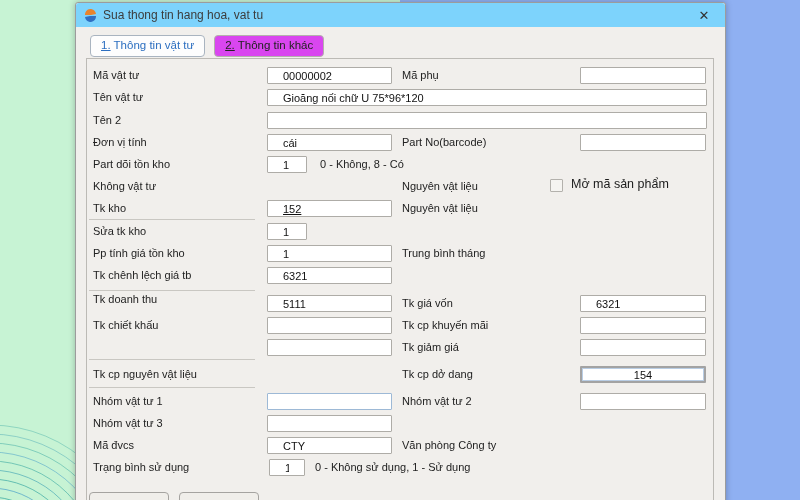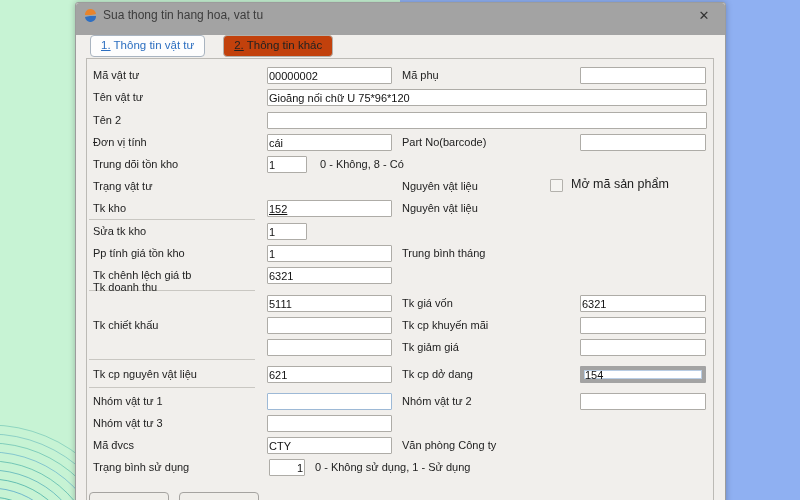--- a/index.html
+++ b/index.html
@@ -9,48 +9,48 @@
     background:linear-gradient(90deg,#c7f3d4 0,#c7f3d4 50%,#8fb0f2 50%,#8fb0f2 100%);
     position:relative;
   }
   .bg-decor { position:absolute; left:-30px; bottom:-40px; pointer-events:none; }
 
   .dialog {
     position:absolute; left:75px; top:2px; width:651px; height:520px;
     background:#f1efec; border:1px solid #9c9c9c; border-radius:3px 3px 0 0;
     box-shadow:0 0 6px rgba(0,0,0,.25);
   }
-  .titlebar { position:absolute; left:0; top:0; width:100%; height:32px;
-    background:#a3a3a3; border-radius:3px 3px 0 0; }
+  .titlebar { position:absolute; left:0; top:0; width:100%; height:24px;
+    background:#7dd3fc; border-radius:3px 3px 0 0; }
   .app-icon { position:absolute; left:8px; top:6px; width:13px; height:13px; }
   .title-text { position:absolute; left:27px; top:5px; font-size:12px; color:#3c3c3c; white-space:nowrap; }
   .close-btn { position:absolute; right:12px; top:4px; font-size:13px; color:#333;
     width:18px; height:18px; text-align:center; line-height:18px; cursor:default; }
 
-  .tabs { position:absolute; left:14px; top:32px; display:flex; gap:18px; }
+  .tabs { position:absolute; left:14px; top:32px; display:flex; gap:9px; }
   .tab { height:22px; padding:3px 10px 0 10px; font-size:11.5px; border:1px solid #b3b1ac;
-    border-radius:4px; background:#c2410c; color:#222; white-space:nowrap; }
+    border-radius:4px; background:#d946ef; color:#222; white-space:nowrap; }
   .tab.active { background:#fdfdfd; color:#2d6fc0; border-color:#a9b4c0; }
   .tabnum { text-decoration:underline; }
 
   .panel { position:absolute; left:10px; top:55px; width:628px; height:484px;
     border:1px solid #bcbab5; background:#f1efec; }
 
   .lbl  { position:absolute; left:6px;   font-size:11px; color:#222; white-space:nowrap; line-height:17px; }
   .lbl2 { position:absolute; left:315px; font-size:11px; color:#222; white-space:nowrap; line-height:17px; }
   .hint { position:absolute; left:233px; font-size:11px; color:#222; white-space:nowrap; line-height:17px; }
   .hint2{ position:absolute; left:315px; font-size:11px; color:#222; white-space:nowrap; line-height:17px; }
   .inp  { position:absolute; height:17px; border:1px solid #aeaca7; background:#fff;
     font-family:"Liberation Sans","DejaVu Sans",sans-serif; font-size:11px; color:#111;
-    padding:0 1px; border-radius:1px; }
+    padding:0 15px; border-radius:1px; }
   .c2   { left:180px; width:125px; }
   .c3   { left:493px; width:126px; }
   .wide { left:180px; width:440px; }
   .sm   { left:180px; width:40px; }
-  .focused { border:4px solid #a3a3a3; box-shadow:0 0 0 1px #b9cde4 inset; }
+  .focused { border:2px solid #a3a3a3; box-shadow:0 0 0 1px #b9cde4 inset;text-align:center; }
   .blueish { border:1px solid #9db9d6; }
   .sep  { position:absolute; left:2px; width:166px; height:0; border-top:1px solid #c9c7c2; }
 
   .chk { position:absolute; left:463px; width:13px; height:13px; border:1px solid #b3b1ac;
     background:#f5f4f1; border-radius:1px; }
   .chk-label { position:absolute; left:484px; font-size:12.5px; color:#1c1c1c; white-space:nowrap; }
 
   .bottom-btn { position:absolute; height:24px; width:80px; background:#f0eeea;
     border:1px solid #a5a3a0; border-radius:4px; }
 </style>
@@ -100,25 +100,25 @@
     <input class="inp wide" style="top: 30px;" value="Gioăng nối chữ U 75*96*120">
 
     <div class="lbl" style="top:53px">Tên 2</div>
     <input class="inp wide" style="top: 53px;" value="">
 
     <div class="lbl" style="top:75px">Đơn vị tính</div>
     <input class="inp c2" style="top: 75px;" value="cái">
     <div class="lbl2" style="top:75px">Part No(barcode)</div>
     <input class="inp c3" style="top: 75px;" value="">
 
-    <div class="lbl" style="top:97px">Trung dõi tồn kho</div>
+    <div class="lbl" style="top:97px">Part dõi tồn kho</div>
     <input class="inp sm" style="top: 97px;" value="1">
     <div class="hint" style="top:97px">0 - Không, 8 - Có</div>
 
-    <div class="lbl" style="top:119px">Trạng vật tư</div>
+    <div class="lbl" style="top:119px">Không vật tư</div>
     <div class="hint2" style="top:119px">Nguyên vật liệu</div>
     <div class="chk" style="top:120px"></div>
     <div class="chk-label" style="top:118px">Mở mã sản phẩm</div>
 
     <div class="lbl" style="top:141px">Tk kho</div>
     <input class="inp c2" style="top: 141px; text-decoration: underline;" value="152">
     <div class="hint2" style="top:141px">Nguyên vật liệu</div>
 
     <div class="sep" style="top:160px"></div>
 
@@ -127,38 +127,37 @@
 
     <div class="lbl" style="top:186px">Pp tính giá tồn kho</div>
     <input class="inp c2" style="top: 186px;" value="1">
     <div class="hint2" style="top:186px">Trung bình tháng</div>
 
     <div class="lbl" style="top:208px">Tk chênh lệch giá tb</div>
     <input class="inp c2" style="top: 208px;" value="6321">
 
     <div class="sep" style="top:231px"></div>
 
-    <div class="lbl" style="top:220px">Tk doanh thu</div>
+    <div class="lbl" style="top:232px">Tk doanh thu</div>
     <input class="inp c2" style="top: 236px;" value="5111">
     <div class="lbl2" style="top:236px">Tk giá vốn</div>
     <input class="inp c3" style="top: 236px;" value="6321">
 
     <div class="lbl" style="top:258px">Tk chiết khấu</div>
     <input class="inp c2" style="top: 258px;" value="">
     <div class="lbl2" style="top:258px">Tk cp khuyến mãi</div>
     <input class="inp c3" style="top: 258px;" value="">
 
     <input class="inp c2" style="top: 280px;" value="">
     <div class="lbl2" style="top:280px">Tk giảm giá</div>
     <input class="inp c3" style="top: 280px;" value="">
 
     <div class="sep" style="top:300px"></div>
 
     <div class="lbl" style="top:307px">Tk cp nguyên vật liệu</div>
-    <input class="inp c2" style="top: 307px;" value="621">
     <div class="lbl2" style="top:307px">Tk cp dở dang</div>
     <input class="inp c3 focused" style="top: 307px;" value="154">
 
     <div class="sep" style="top:328px"></div>
 
     <div class="lbl" style="top:334px">Nhóm vật tư 1</div>
     <input class="inp c2 blueish" style="top: 334px;" value="">
     <div class="lbl2" style="top:334px">Nhóm vật tư 2</div>
     <input class="inp c3" style="top: 334px;" value="">
 

